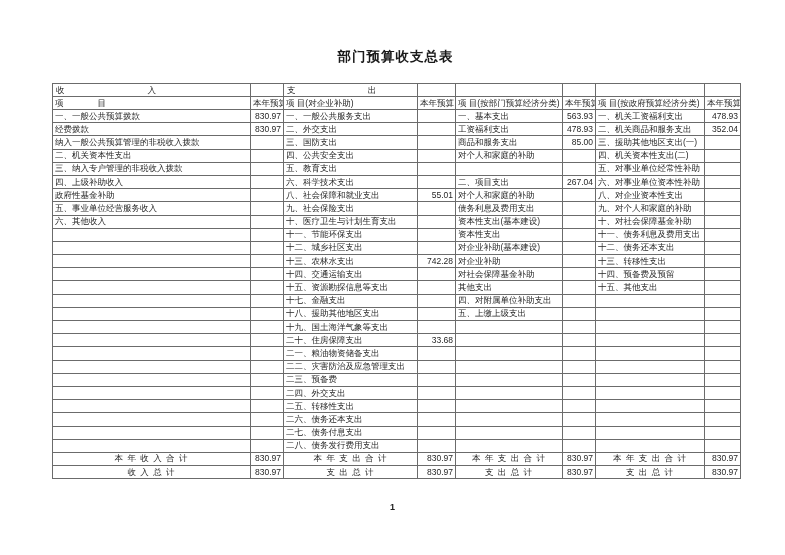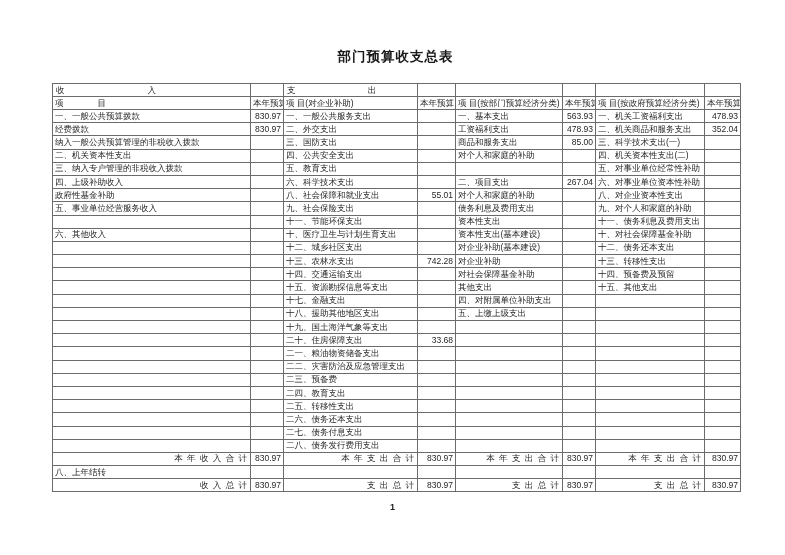--- a/index.html
+++ b/index.html
@@ -15,21 +15,21 @@
     position:absolute;left:52px;top:83px;width:688px;
     border-collapse:collapse;table-layout:fixed;border:1px solid #3c3c3c;
   }
   table.budget td{
     border:1px solid #6b6b6b;padding:0 2px;height:12.2px;line-height:11px;
     font-size:8.5px;white-space:nowrap;overflow:hidden;color:#262626;
   }
   tr.hdr td{height:12px;}
   td.lbl{text-align:left;}
   td.num{text-align:right;font-size:8px;}
-  td.ctr{text-align:right;letter-spacing:1px;}
+  td.ctr{text-align:center;letter-spacing:1px;}
   td.colhead{text-align:left;font-size:7.5px;}
   td.split{position:relative;}
   td.split .c1{position:absolute;left:3px;top:0;line-height:12px;}
   td.split .c2{position:absolute;left:48%;top:0;line-height:12px;}
   td.split .c2b{position:absolute;left:63%;top:0;line-height:12px;}
   .footer{
     position:absolute;top:502px;left:0;width:785px;text-align:center;
     font-size:9px;font-weight:bold;color:#222;
   }
 </style>
@@ -96,21 +96,21 @@
         <td class="lbl">二、机关商品和服务支出</td>
         <td class="num">352.04</td>
       </tr>
       <tr>
         <td class="lbl">纳入一般公共预算管理的非税收入拨款</td>
         <td class="num"></td>
         <td class="lbl">三、国防支出</td>
         <td class="num"></td>
         <td class="lbl">商品和服务支出</td>
         <td class="num">85.00</td>
-        <td class="lbl">三、科学技术支出(一)</td>
+        <td class="lbl">三、援助其他地区支出(一)</td>
         <td class="num"></td>
       </tr>
       <tr>
         <td class="lbl">二、机关资本性支出</td>
         <td class="num"></td>
         <td class="lbl">四、公共安全支出</td>
         <td class="num"></td>
         <td class="lbl">对个人和家庭的补助</td>
         <td class="num"></td>
         <td class="lbl">四、机关资本性支出(二)</td>
@@ -150,37 +150,37 @@
         <td class="lbl">五、事业单位经营服务收入</td>
         <td class="num"></td>
         <td class="lbl">九、社会保险支出</td>
         <td class="num"></td>
         <td class="lbl">债务利息及费用支出</td>
         <td class="num"></td>
         <td class="lbl">九、对个人和家庭的补助</td>
         <td class="num"></td>
       </tr>
       <tr>
+        <td class="lbl">六、其他收入</td>
+        <td class="num"></td>
+        <td class="lbl">十、医疗卫生与计划生育支出</td>
+        <td class="num"></td>
+        <td class="lbl">资本性支出(基本建设)</td>
+        <td class="num"></td>
+        <td class="lbl">十、对社会保障基金补助</td>
+        <td class="num"></td>
+      </tr>
+      <tr>
         <td class="lbl"></td>
         <td class="num"></td>
         <td class="lbl">十一、节能环保支出</td>
         <td class="num"></td>
         <td class="lbl">资本性支出</td>
         <td class="num"></td>
         <td class="lbl">十一、债务利息及费用支出</td>
-        <td class="num"></td>
-      </tr>
-      <tr>
-        <td class="lbl">六、其他收入</td>
-        <td class="num"></td>
-        <td class="lbl">十、医疗卫生与计划生育支出</td>
-        <td class="num"></td>
-        <td class="lbl">资本性支出(基本建设)</td>
-        <td class="num"></td>
-        <td class="lbl">十、对社会保障基金补助</td>
         <td class="num"></td>
       </tr>
       <tr>
         <td class="lbl"></td>
         <td class="num"></td>
         <td class="lbl">十二、城乡社区支出</td>
         <td class="num"></td>
         <td class="lbl">对企业补助(基本建设)</td>
         <td class="num"></td>
         <td class="lbl">十二、债务还本支出</td>
@@ -282,21 +282,21 @@
         <td class="lbl">二三、预备费</td>
         <td class="num"></td>
         <td class="lbl"></td>
         <td class="num"></td>
         <td class="lbl"></td>
         <td class="num"></td>
       </tr>
       <tr>
         <td class="lbl"></td>
         <td class="num"></td>
-        <td class="lbl">二四、教育支出</td>
+        <td class="lbl">二四、外交支出</td>
         <td class="num"></td>
         <td class="lbl"></td>
         <td class="num"></td>
         <td class="lbl"></td>
         <td class="num"></td>
       </tr>
       <tr>
         <td class="lbl"></td>
         <td class="num"></td>
         <td class="lbl">二五、转移性支出</td>
@@ -338,30 +338,20 @@
       </tr>
       <tr>
         <td class="ctr">本 年 收 入 合 计</td>
         <td class="num">830.97</td>
         <td class="ctr">本 年 支 出 合 计</td>
         <td class="num">830.97</td>
         <td class="ctr">本 年 支 出 合 计</td>
         <td class="num">830.97</td>
         <td class="ctr">本 年 支 出 合 计</td>
         <td class="num">830.97</td>
-      </tr>
-      <tr>
-        <td class="lbl">八、上年结转</td>
-        <td class="num"></td>
-        <td class="lbl"></td>
-        <td class="num"></td>
-        <td class="lbl"></td>
-        <td class="num"></td>
-        <td class="lbl"></td>
-        <td class="num"></td>
       </tr>
       <tr>
         <td class="ctr">收 入 总 计</td>
         <td class="num">830.97</td>
         <td class="ctr">支 出 总 计</td>
         <td class="num">830.97</td>
         <td class="ctr">支 出 总 计</td>
         <td class="num">830.97</td>
         <td class="ctr">支 出 总 计</td>
         <td class="num">830.97</td>

